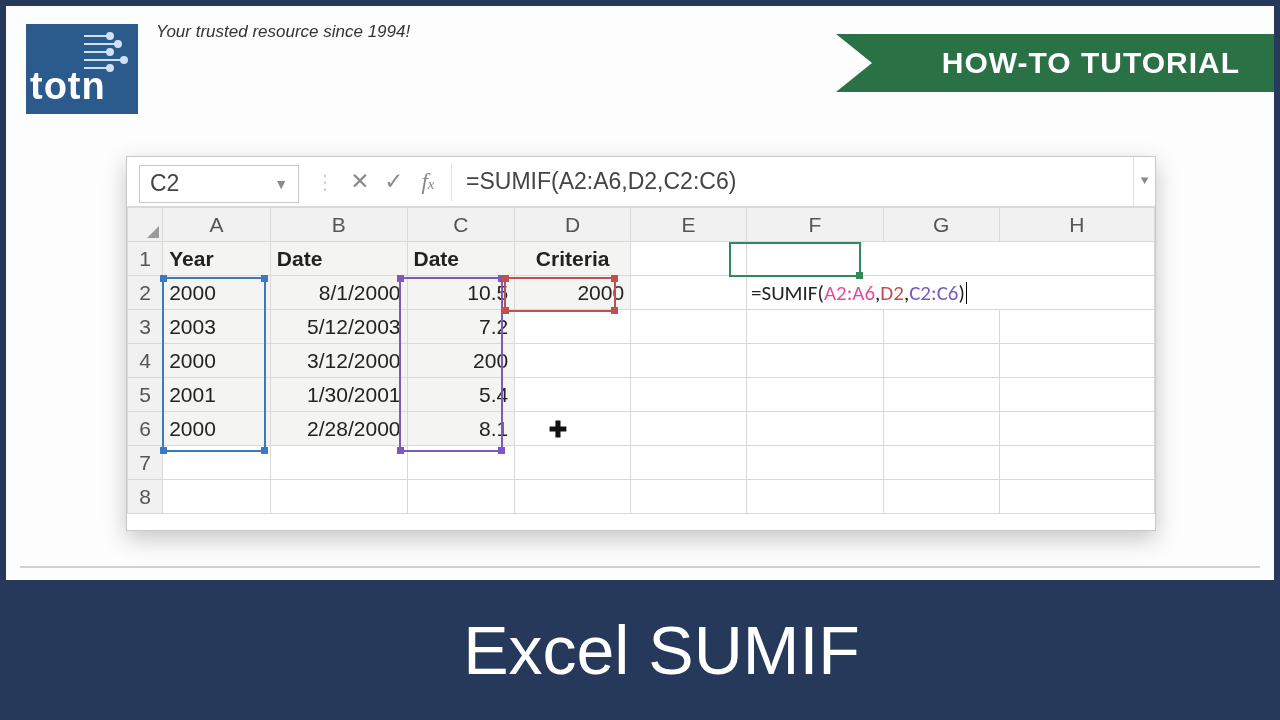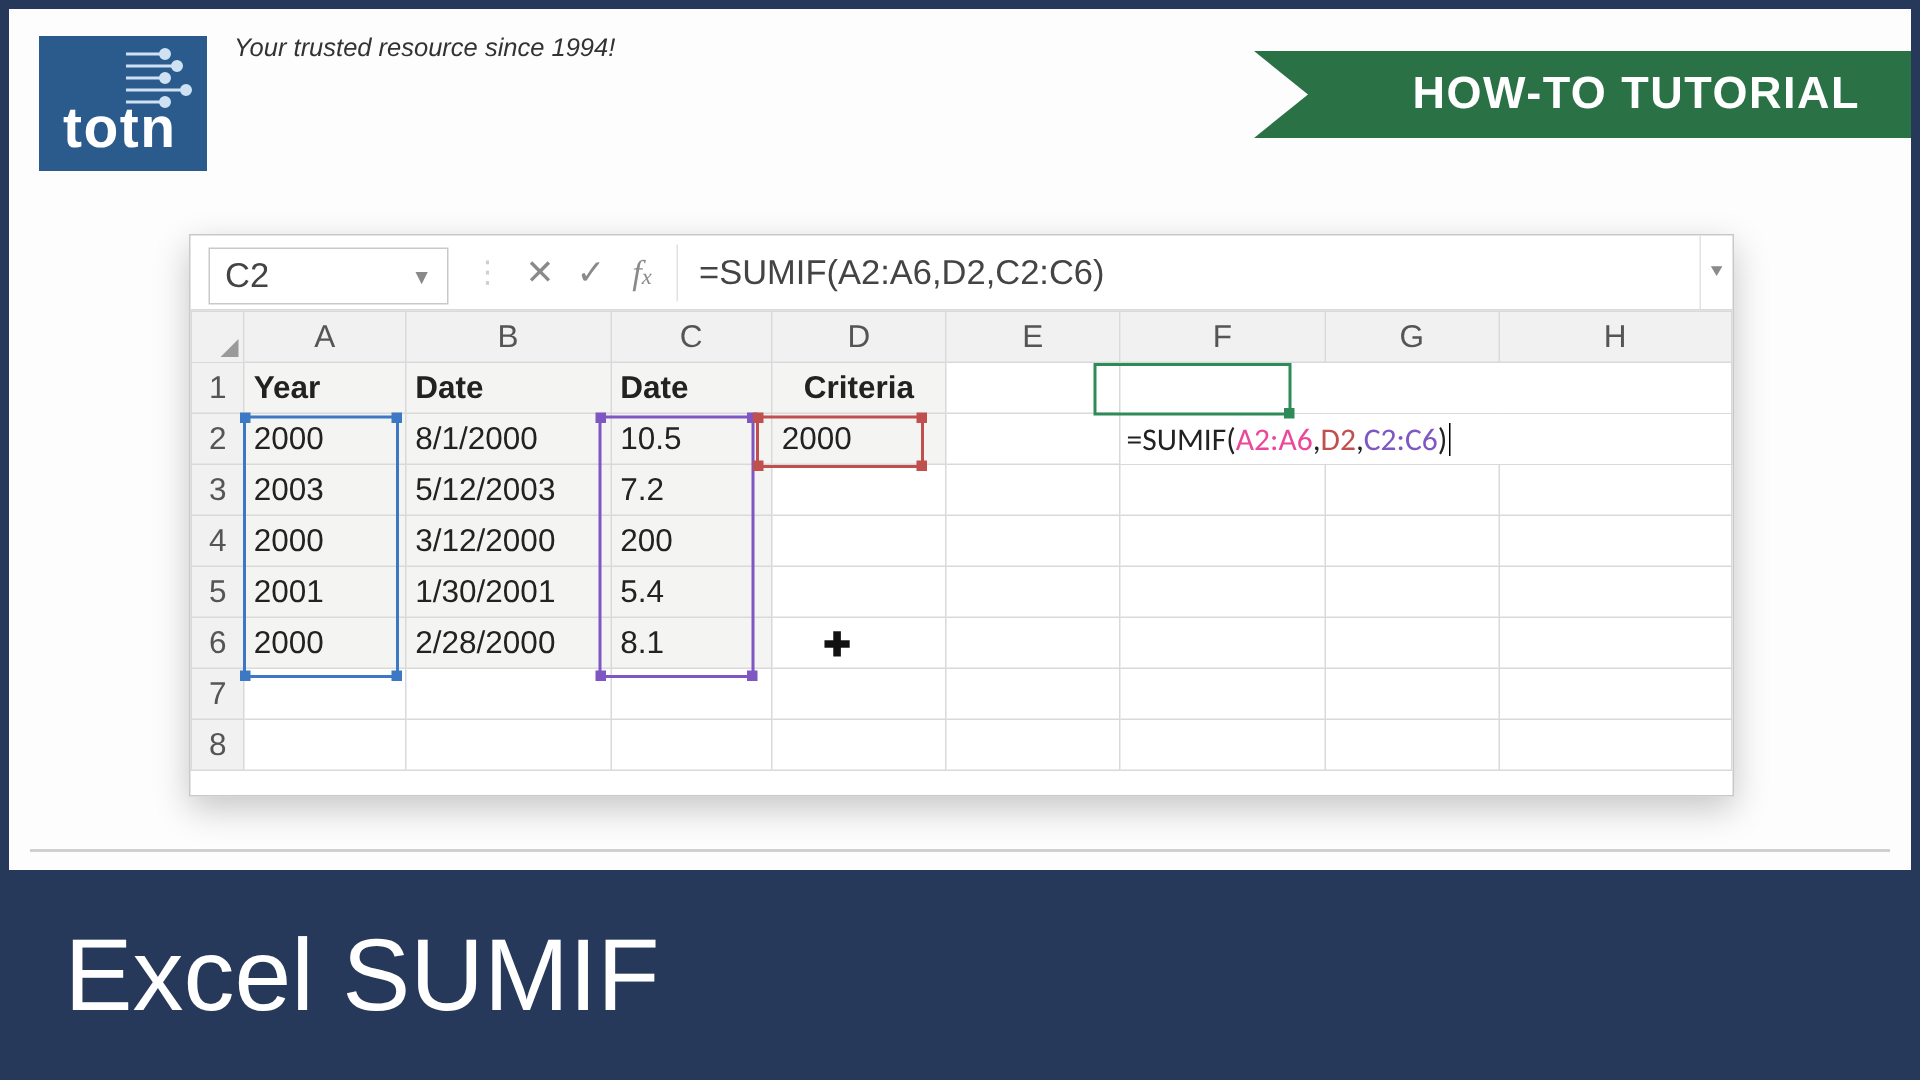--- a/index.html
+++ b/index.html
@@ -18,21 +18,21 @@
     height: 120px;
     position: relative;
   }
   .logo-box {
     position: absolute;
     left: 20px; top: 18px;
     width: 112px; height: 90px;
     background: #2b5b8c;
     color: #fff;
     display: flex; align-items: flex-end; justify-content: flex-start;
-    padding: 6px 16px;
+    padding: 6px 4px;
     font-weight: 700;
     font-size: 38px;
     letter-spacing: 1px;
   }
   .logo-circuit {
     position: absolute; top: 6px; right: 6px; width: 52px; height: 46px;
   }
   .brand {
     position: absolute;
     left: 150px; top: 14px;
@@ -131,21 +131,21 @@
     position:relative;
   }
   th.corner::after{
     content:"";position:absolute;right:3px;bottom:3px;
     border-left:12px solid transparent;
     border-bottom:12px solid #9a9a9a;
   }
   th.rowh{ width:34px; text-align:center;}
   th.colh{ }
   .center{text-align:center}
-  .right{text-align:left}
+  .right{text-align:right}
   .bold{font-weight:700}
   .shade{background:#f4f4f2 !important}
 
   
   .ov{position:absolute;pointer-events:none;}
   .blue{border:2px solid #3c78c3}
   .purple{border:2px solid #7e57c2}
   .red{border:2px solid #c0504d}
   .green{border:2px solid #2e8b57}
   .dot{width:7px;height:7px;position:absolute;background:#3c78c3}
@@ -167,21 +167,21 @@
   .cursor{
     position:absolute; width:22px;height:22px;
     font-size:22px; font-weight:900; color:#111;
     text-align:center; line-height:22px;
   }
 
   
   .footer{
     position:absolute; left:-6px; right:-6px; bottom:-6px;
     height:140px; background:#26395a;
-    display:flex;align-items:center;padding-left:43px;
+    display:flex;align-items:center;justify-content:center;padding-left:43px;
   }
   .footer-text{
     color:#fff; font-size:68px; font-weight:400;
     font-family:"Segoe UI Light","Segoe UI",Arial,sans-serif;
   }
   .top-divider{
     position:absolute;left:14px;right:14px;top:560px;height:0;
     border-top:2px solid #d0d0d0;
   }
 </style>

